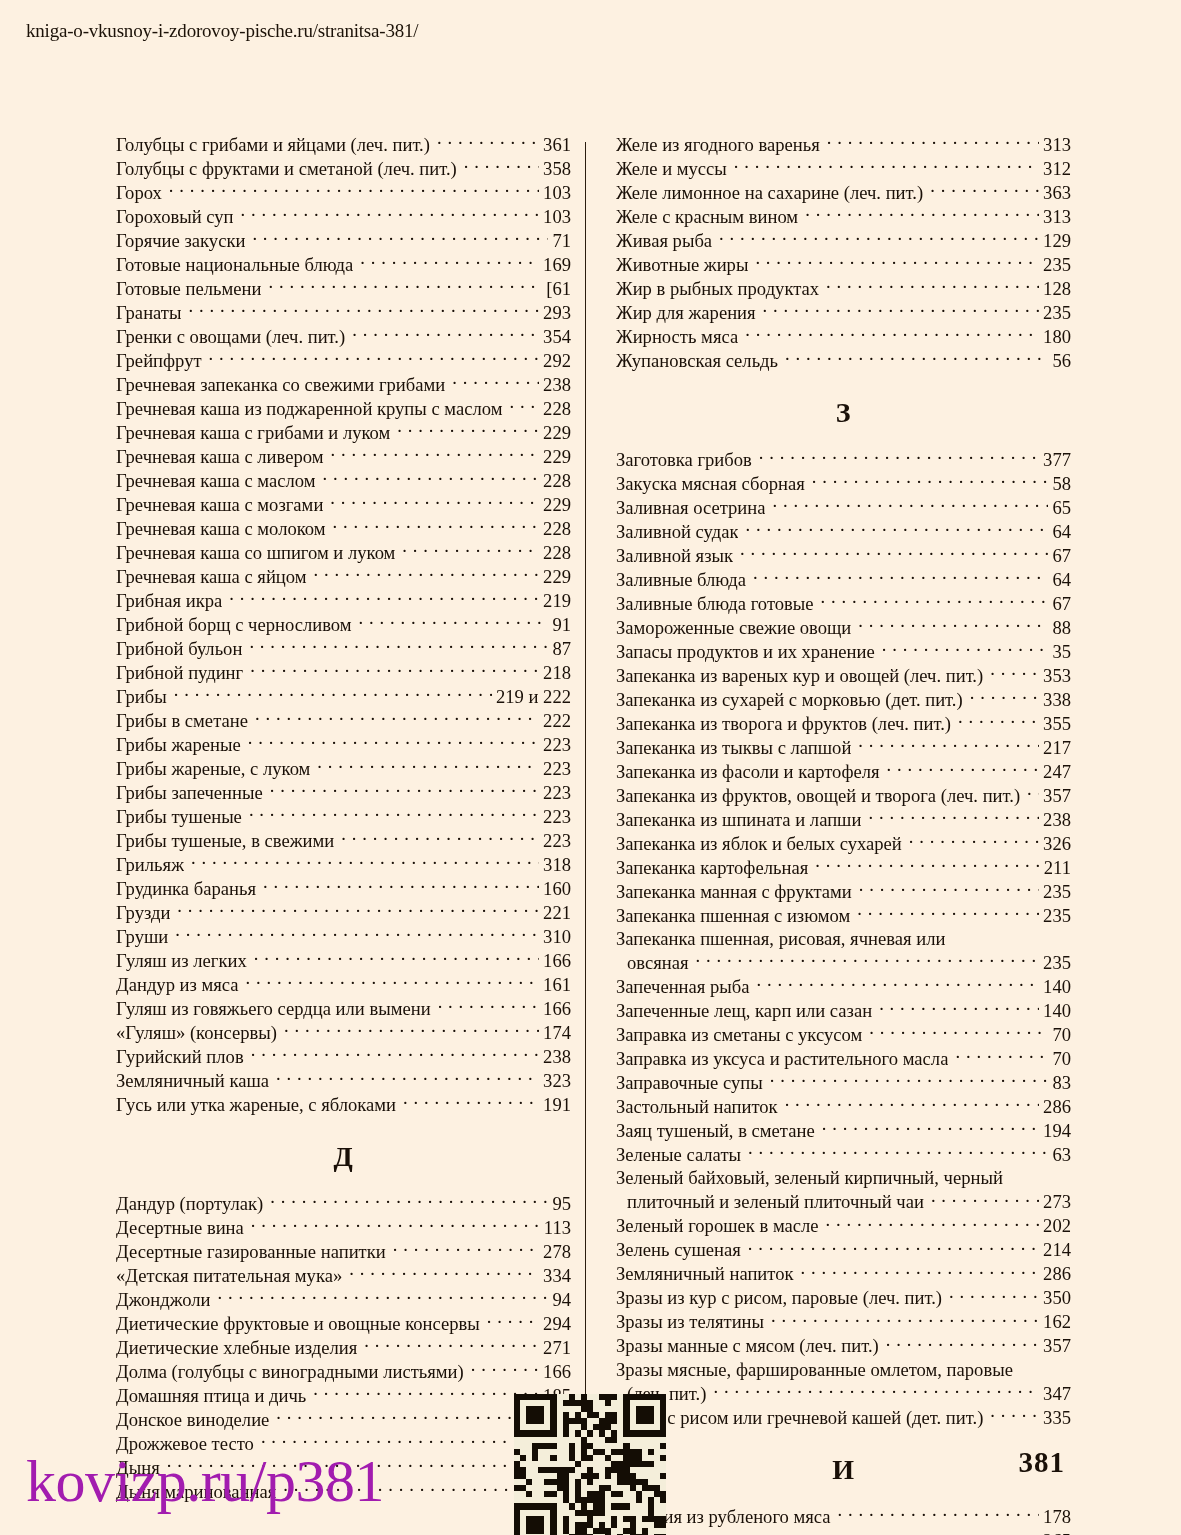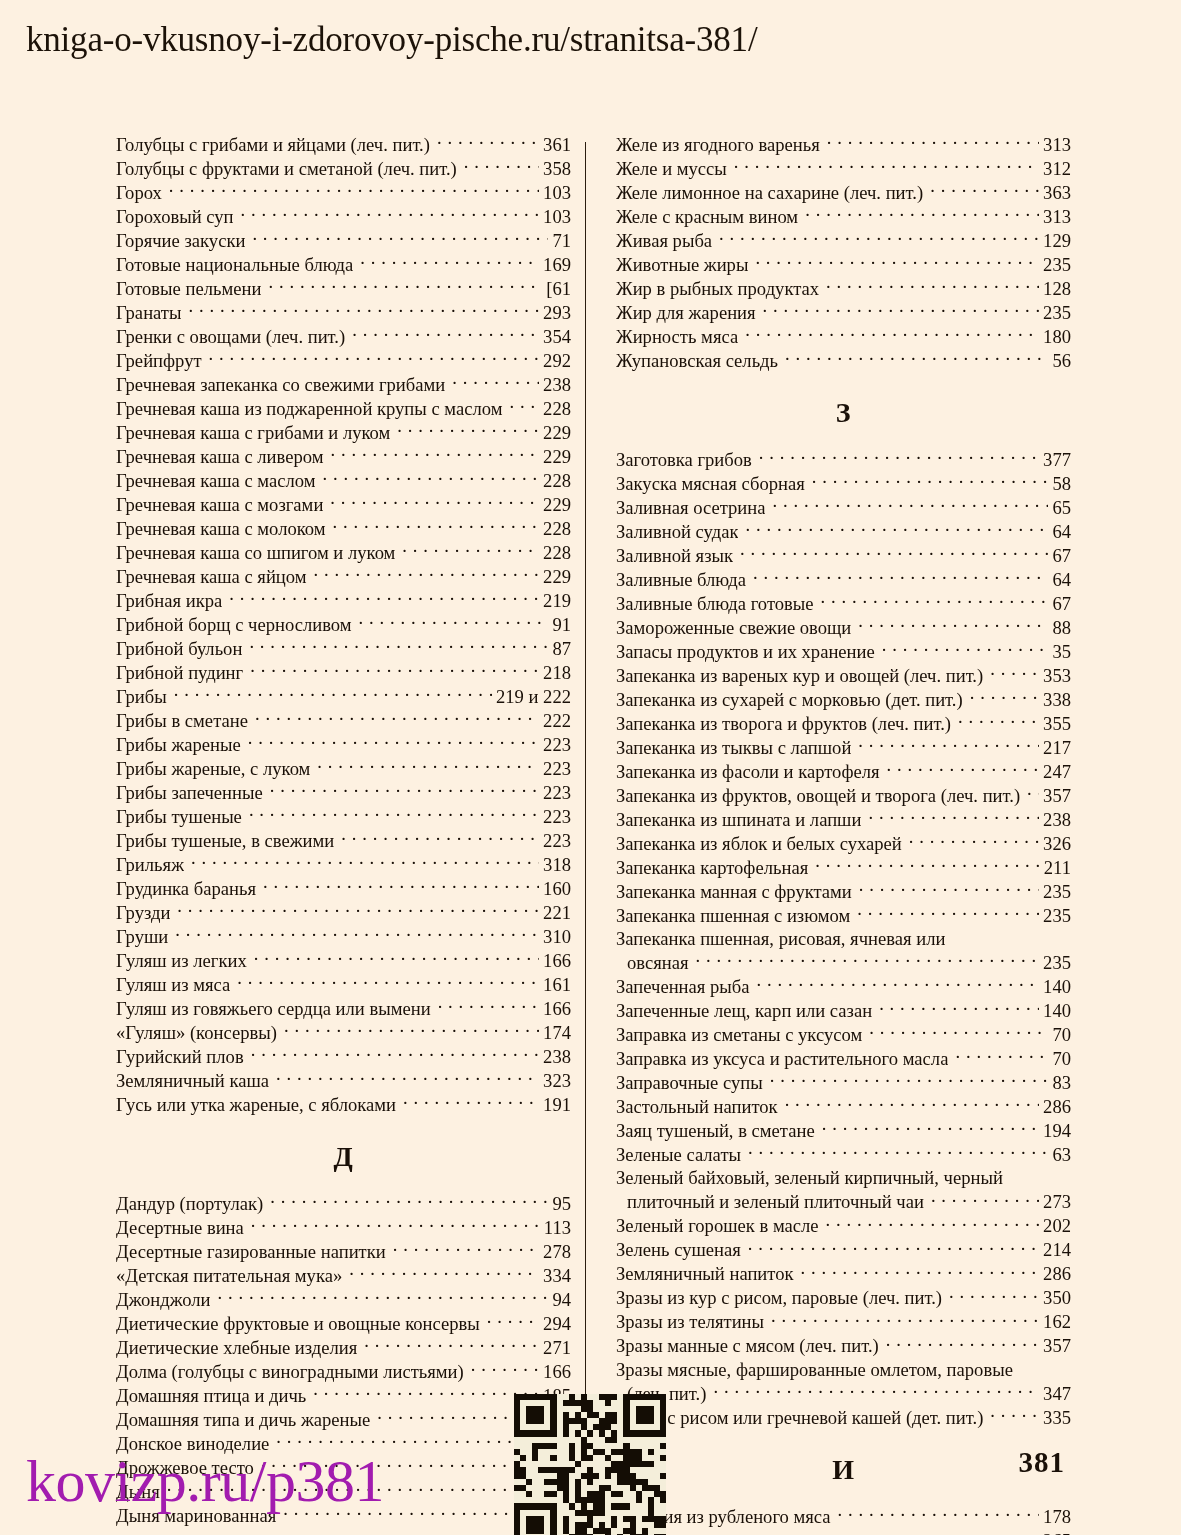--- a/index.html
+++ b/index.html
@@ -14,21 +14,21 @@
     color: #1a1008;
     overflow: hidden;
     position: relative;
   }
 
   
   .header-url {
     position: absolute;
     left: 26px;
     top: 20px;
-    font-size: 35px;
+    font-size: 19px;
     letter-spacing: -0.2px;
     color: #1c1208;
     white-space: nowrap;
   }
 
   
   .page {
     position: absolute;
     left: 0;
     top: 132px;
@@ -326,21 +326,21 @@
           <span class="title">Груши</span>
           <span class="leader"></span>
           <span class="page-no">310</span>
         </li>
         <li>
           <span class="title">Гуляш из легких</span>
           <span class="leader"></span>
           <span class="page-no">166</span>
         </li>
         <li>
-          <span class="title">Гуляш из мяса</span>
+          <span class="title">Дандур из мяса</span>
           <span class="leader"></span>
           <span class="page-no">161</span>
         </li>
         <li>
           <span class="title">Гуляш из говяжьего сердца или вымени</span>
           <span class="leader"></span>
           <span class="page-no">166</span>
         </li>
         <li>
           <span class="title">«Гуляш» (консервы)</span>
@@ -402,25 +402,20 @@
         </li>
         <li>
           <span class="title">Долма (голубцы с виноградными листьями)</span>
           <span class="leader"></span>
           <span class="page-no">166</span>
         </li>
         <li>
           <span class="title">Домашняя птица и дичь</span>
           <span class="leader"></span>
           <span class="page-no">185</span>
-        </li>
-        <li>
-          <span class="title">Домашняя типа и дичь жареные</span>
-          <span class="leader"></span>
-          <span class="page-no">60</span>
         </li>
         <li>
           <span class="title">Донское виноделие</span>
           <span class="leader"></span>
           <span class="page-no">109</span>
         </li>
         <li>
           <span class="title">Дрожжевое тесто</span>
           <span class="leader"></span>
           <span class="page-no">265</span>

